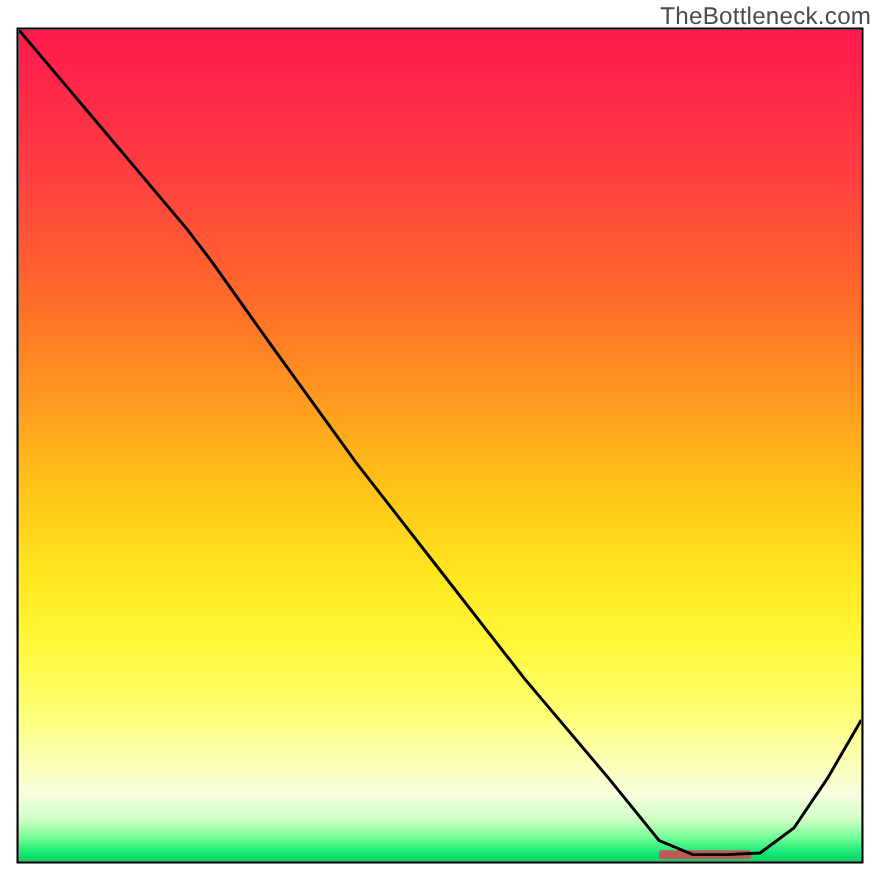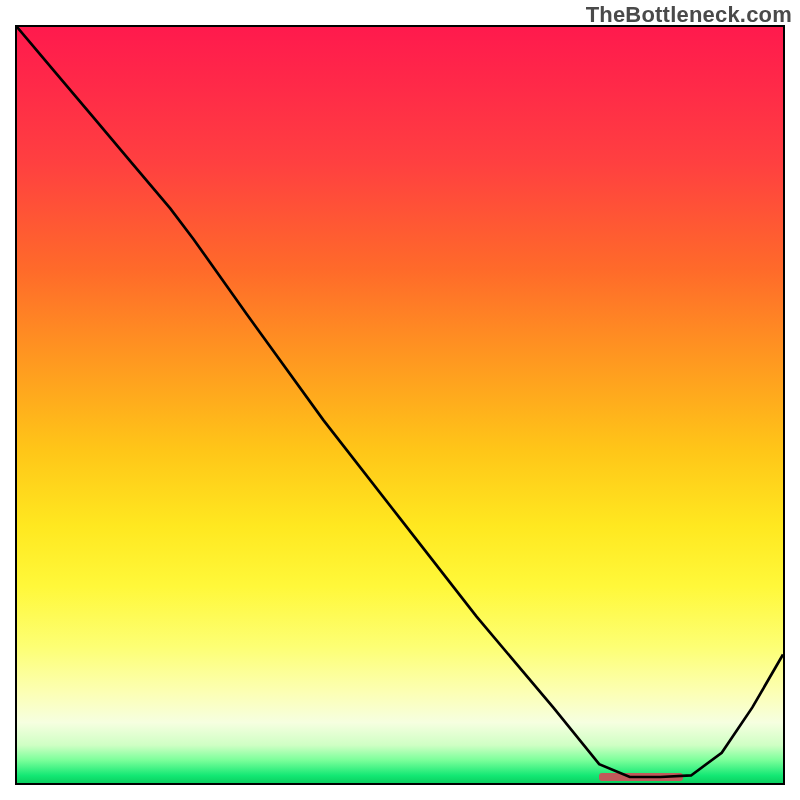--- a/index.html
+++ b/index.html
@@ -15,21 +15,21 @@
     width: 800px;
     height: 800px;
     box-sizing: border-box;
   }
   .watermark {
     position: absolute;
     top: 2px;
     right: 8px;
     color: #4a4a4a;
     font-size: 22px;
-    font-weight: 700;
+    font-weight: 400;
     letter-spacing: 0.2px;
     z-index: 30;
   }
   .plot-border {
     position: absolute;
     left: 15px;
     top: 25px;
     width: 770px;
     height: 760px;
     border: 2px solid #000000;

